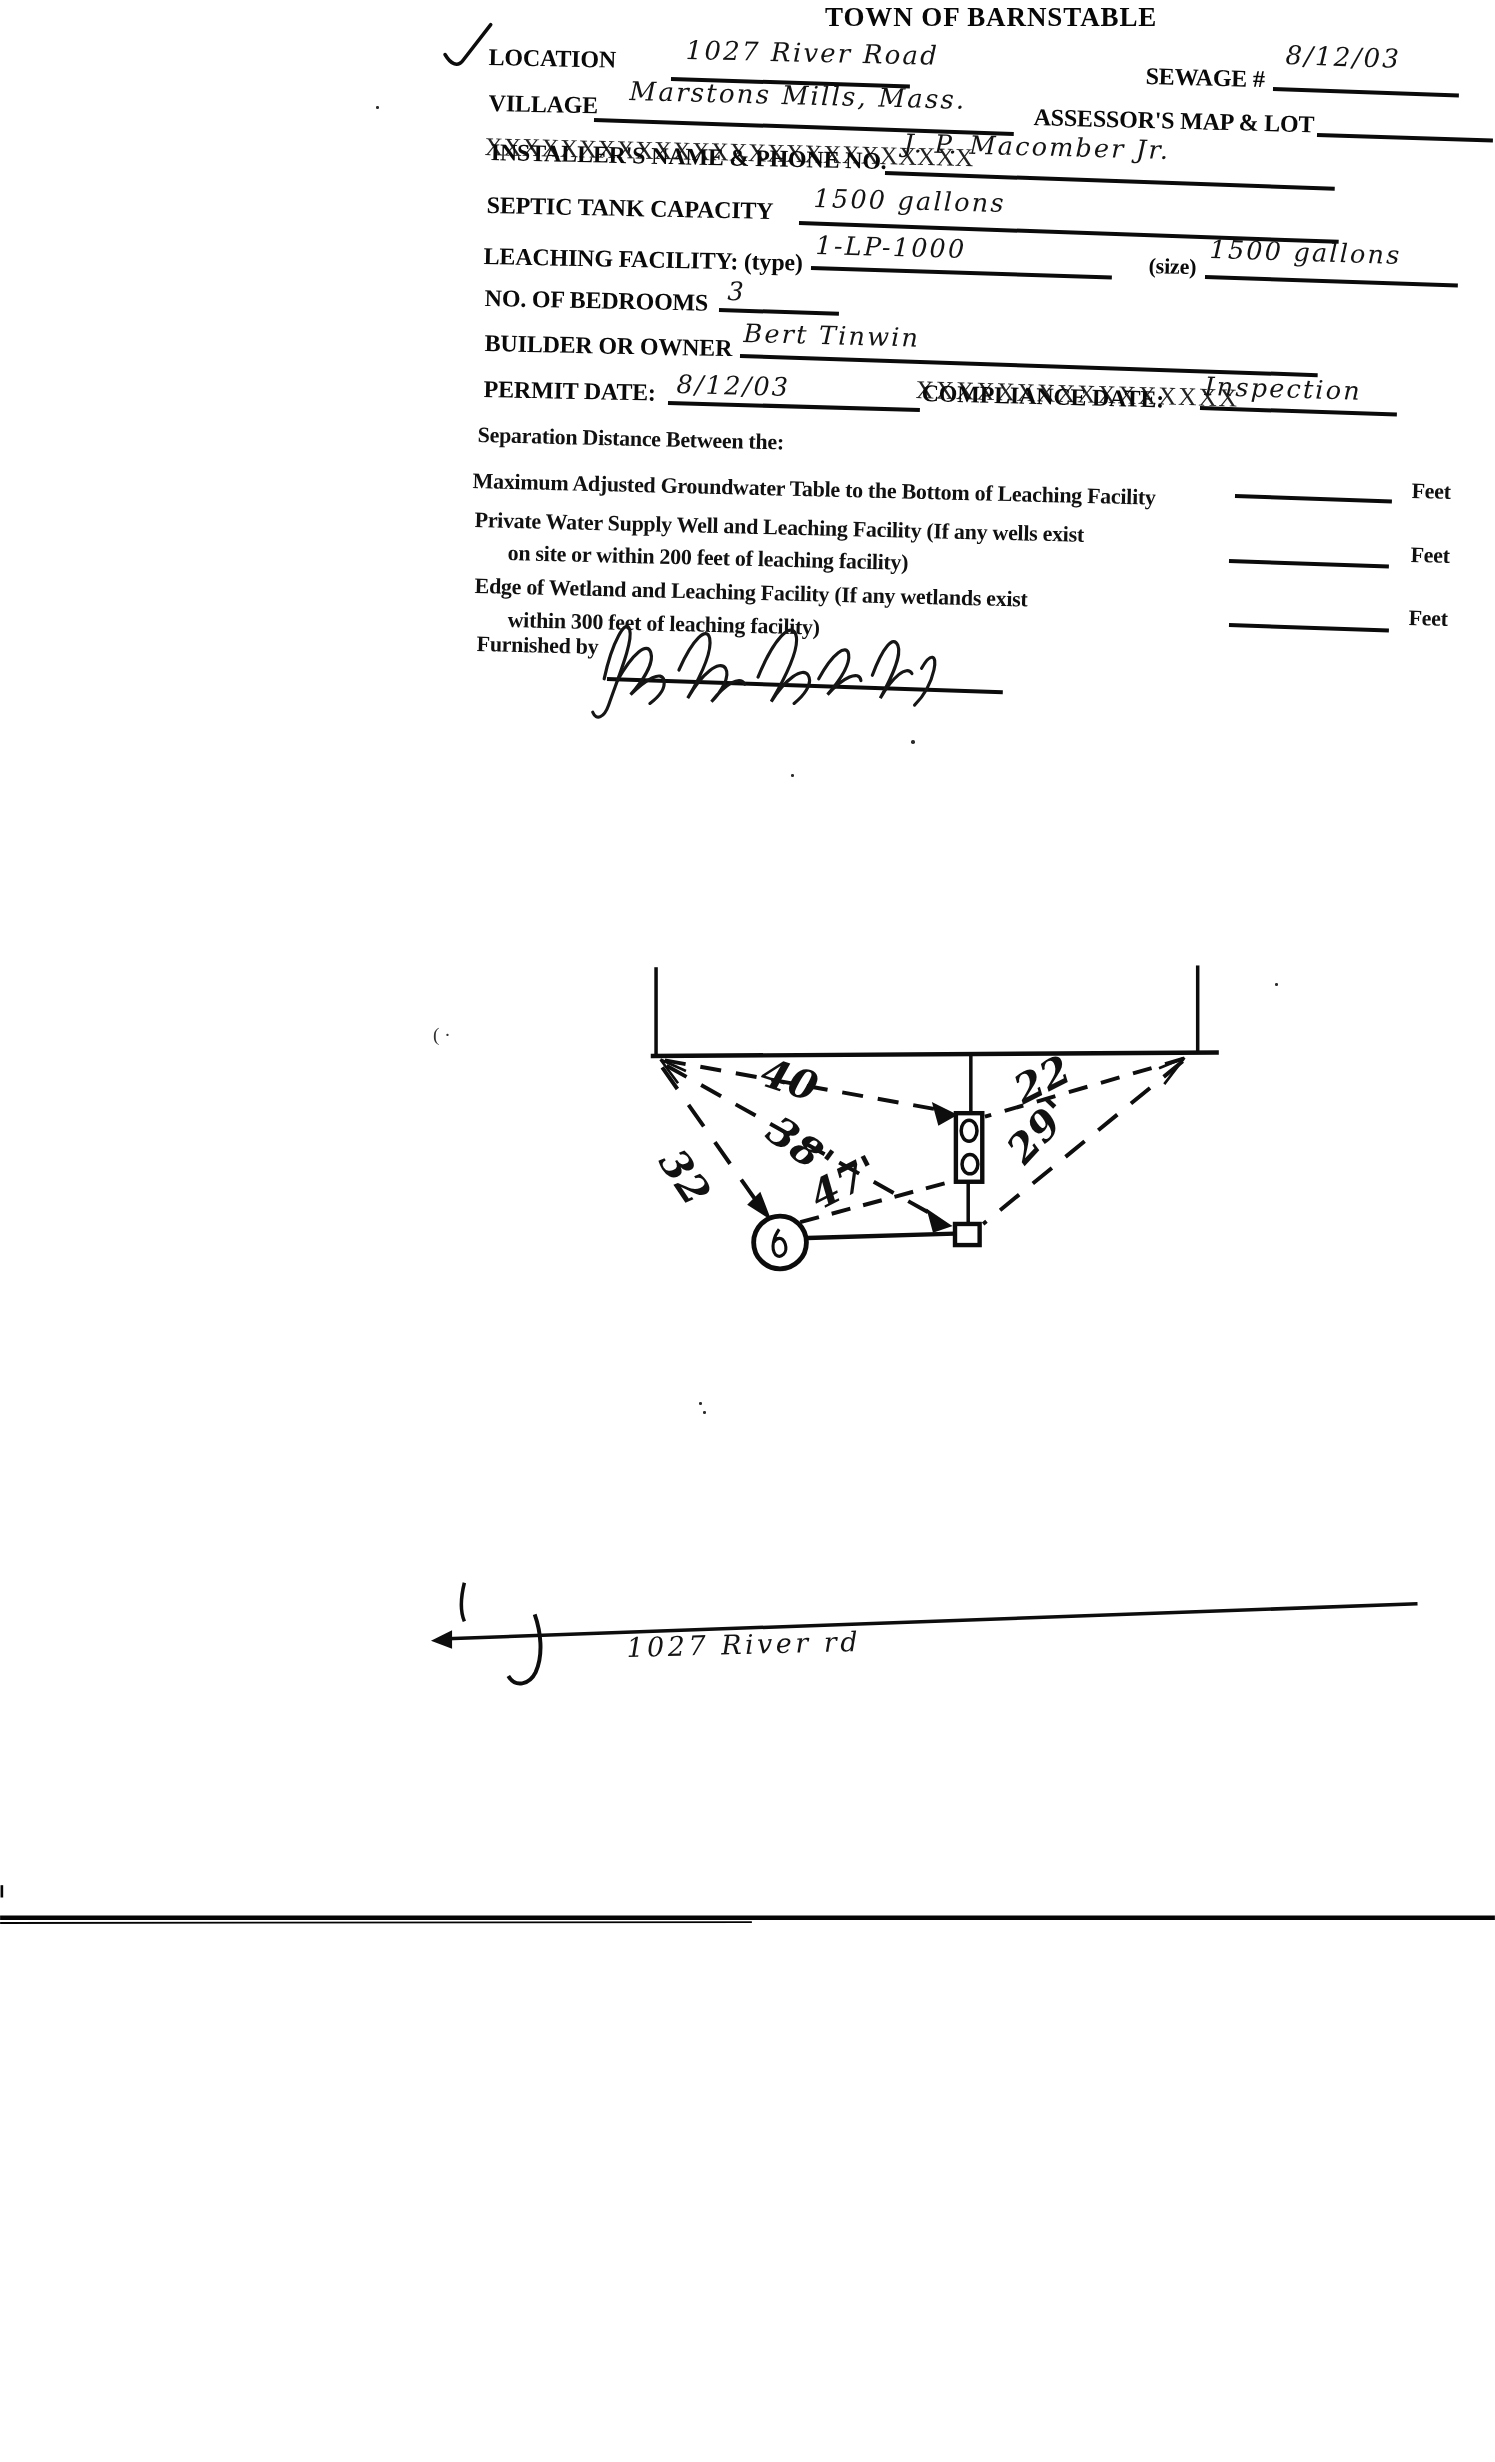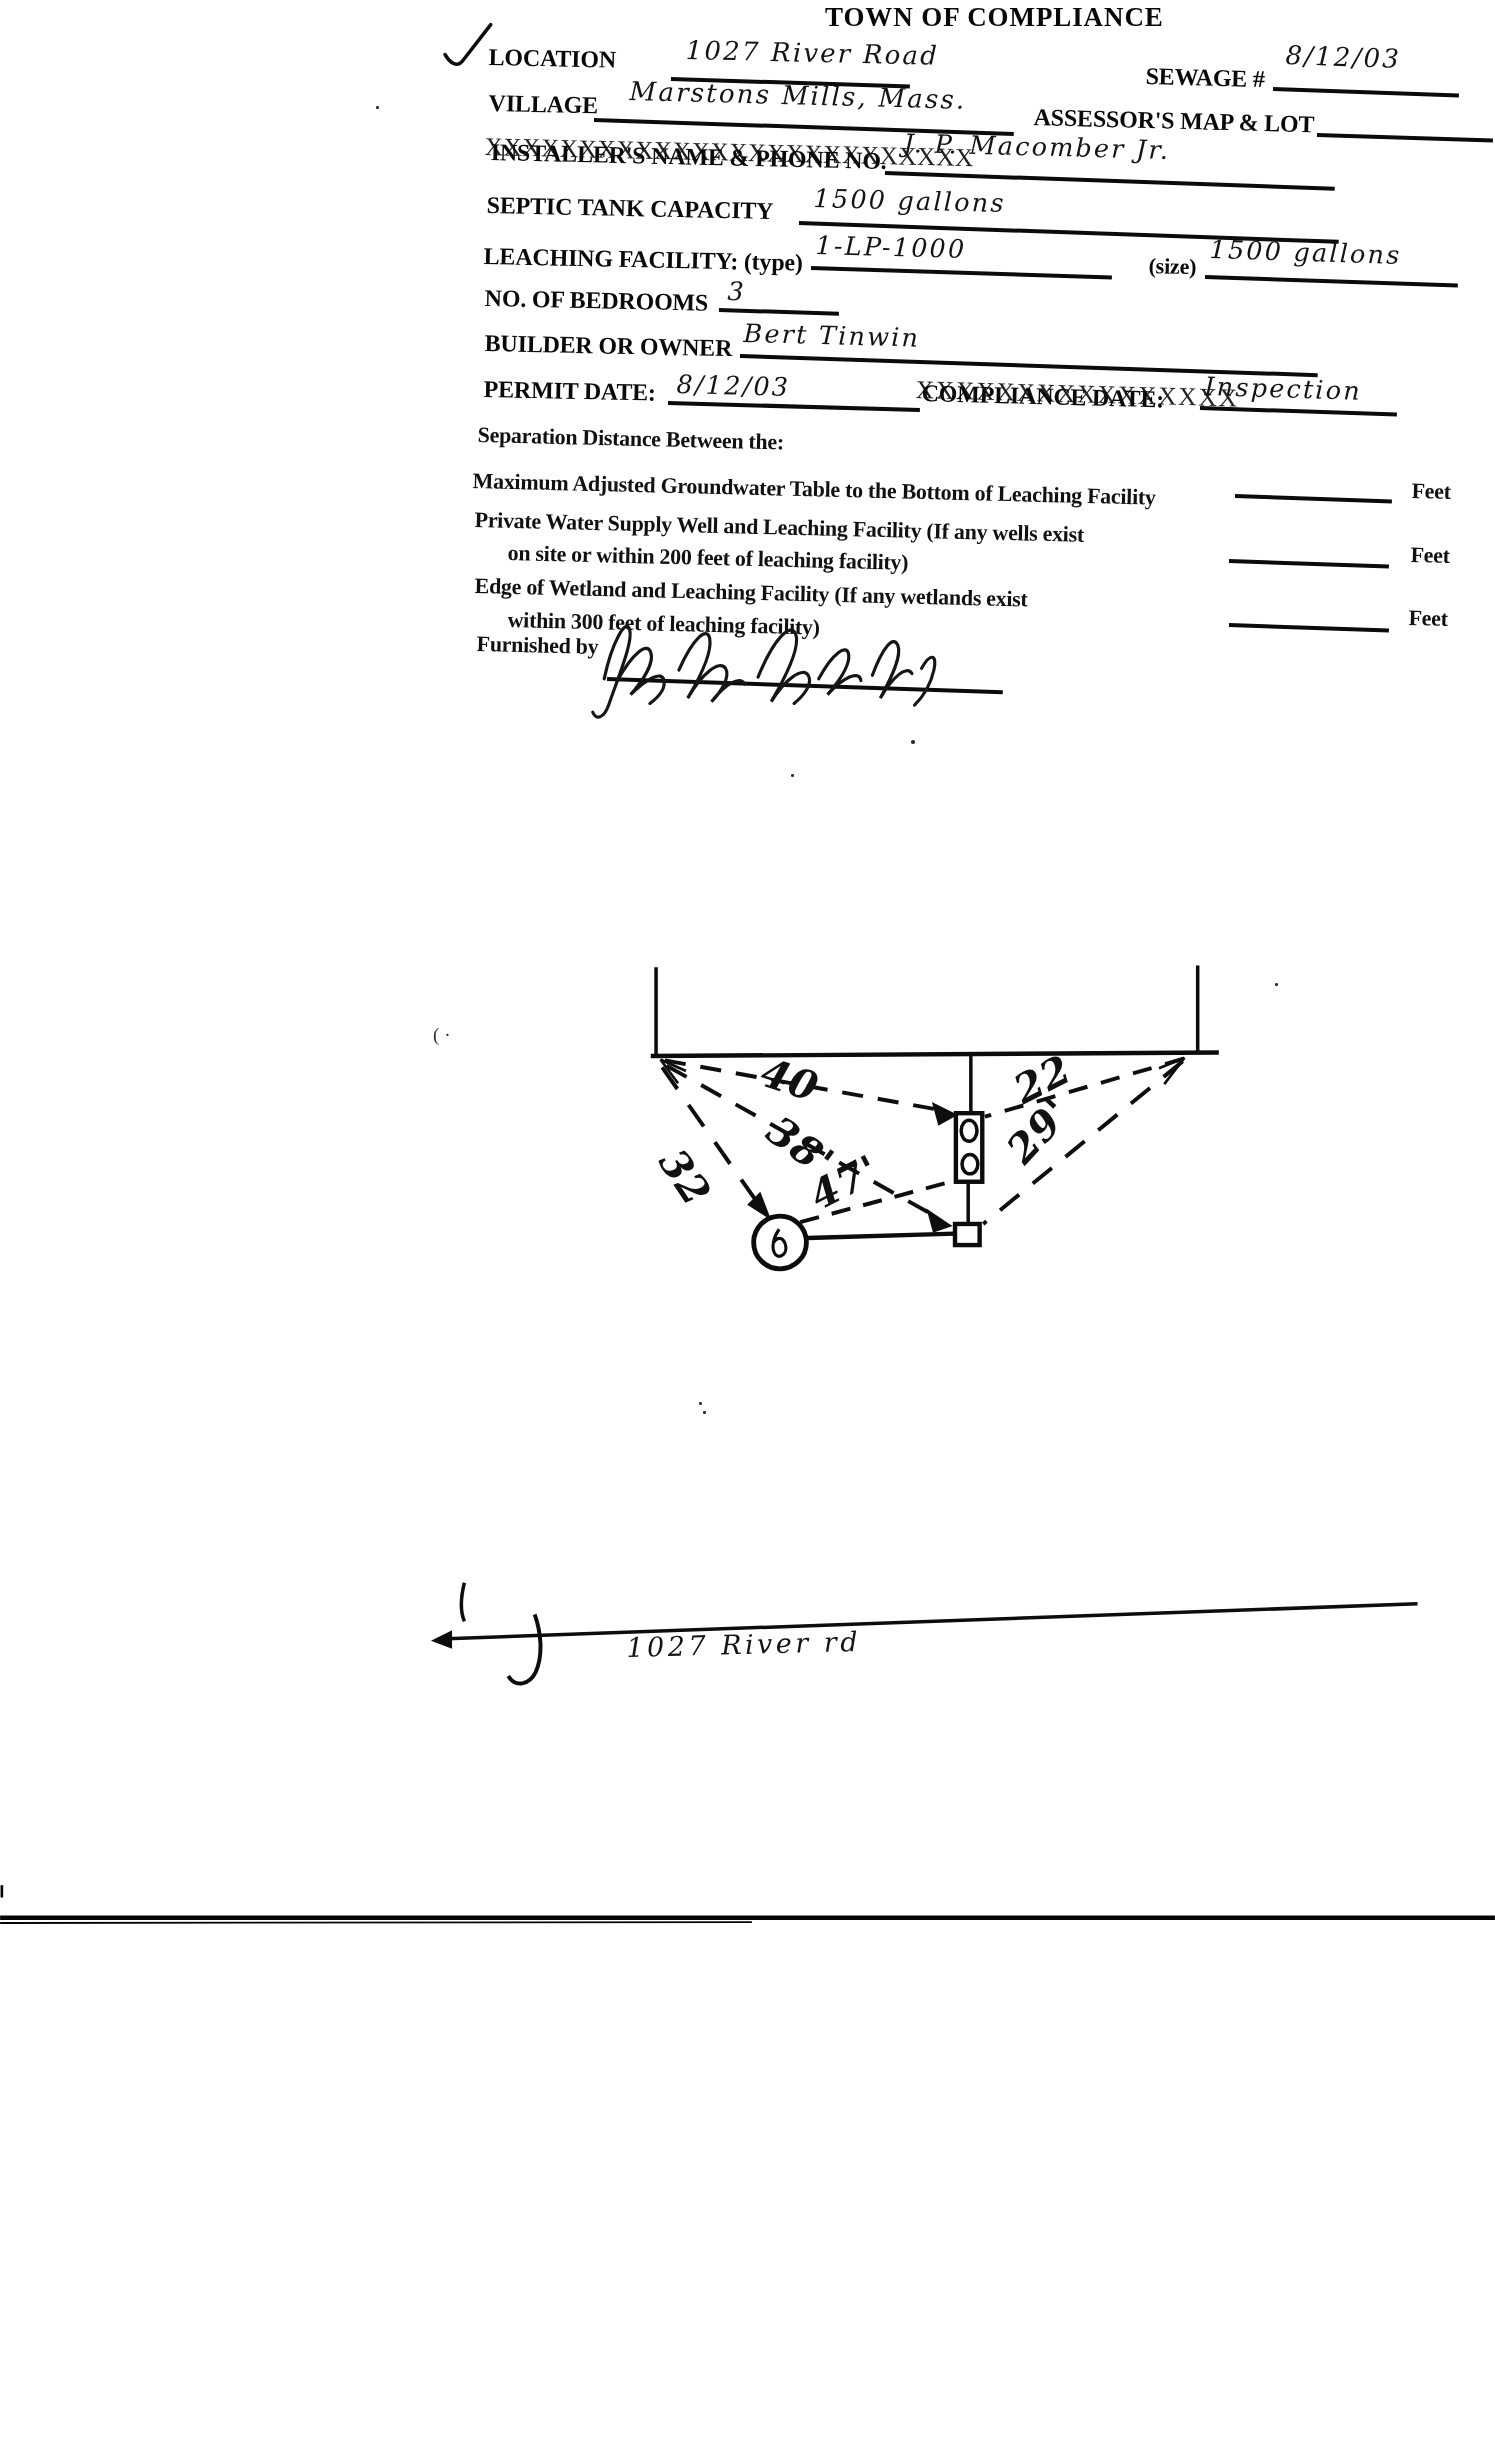--- a/index.html
+++ b/index.html
@@ -19,21 +19,21 @@
       color:#0a0a0a;letter-spacing:0.4px;transform-origin:left top;opacity:.9;}
   .speck{position:absolute;background:#2b2b2b;border-radius:50%;}
   svg.overlay{position:absolute;left:0;top:0;pointer-events:none;}
   .title{font-family:"Liberation Serif",serif;font-weight:700;font-size:27px;letter-spacing:0.9px;color:#080808;}
 </style>
 </head>
 <body>
 
 <div class="page">
 
-  <div class="abs title" style="left:825px;top:1.8px;">TOWN OF COMPLIANCE</div>
+  <div class="abs title" style="left:825px;top:1.8px;">TOWN OF BARNSTABLE</div>
 
   <div class="abs lbl" style="left:489px;top:44px;transform:rotate(1.2deg);">LOCATION</div>
   <div class="abs hw" style="left:686px;top:35px;font-size:26px;transform:rotate(1.3deg);">1027 River Road</div>
   <div class="ul" style="left:671px;top:77px;width:239px;transform:rotate(1.8deg);"></div>
 
   <div class="abs lbl" style="left:1146px;top:63px;transform:rotate(1.5deg);">SEWAGE #</div>
   <div class="abs hw" style="left:1286px;top:40px;font-size:26px;transform:rotate(2deg);">8/12/03</div>
   <div class="ul" style="left:1273px;top:87px;width:186px;transform:rotate(2deg);"></div>
 
   <div class="abs lbl" style="left:489px;top:90px;transform:rotate(1.2deg);">VILLAGE</div>

